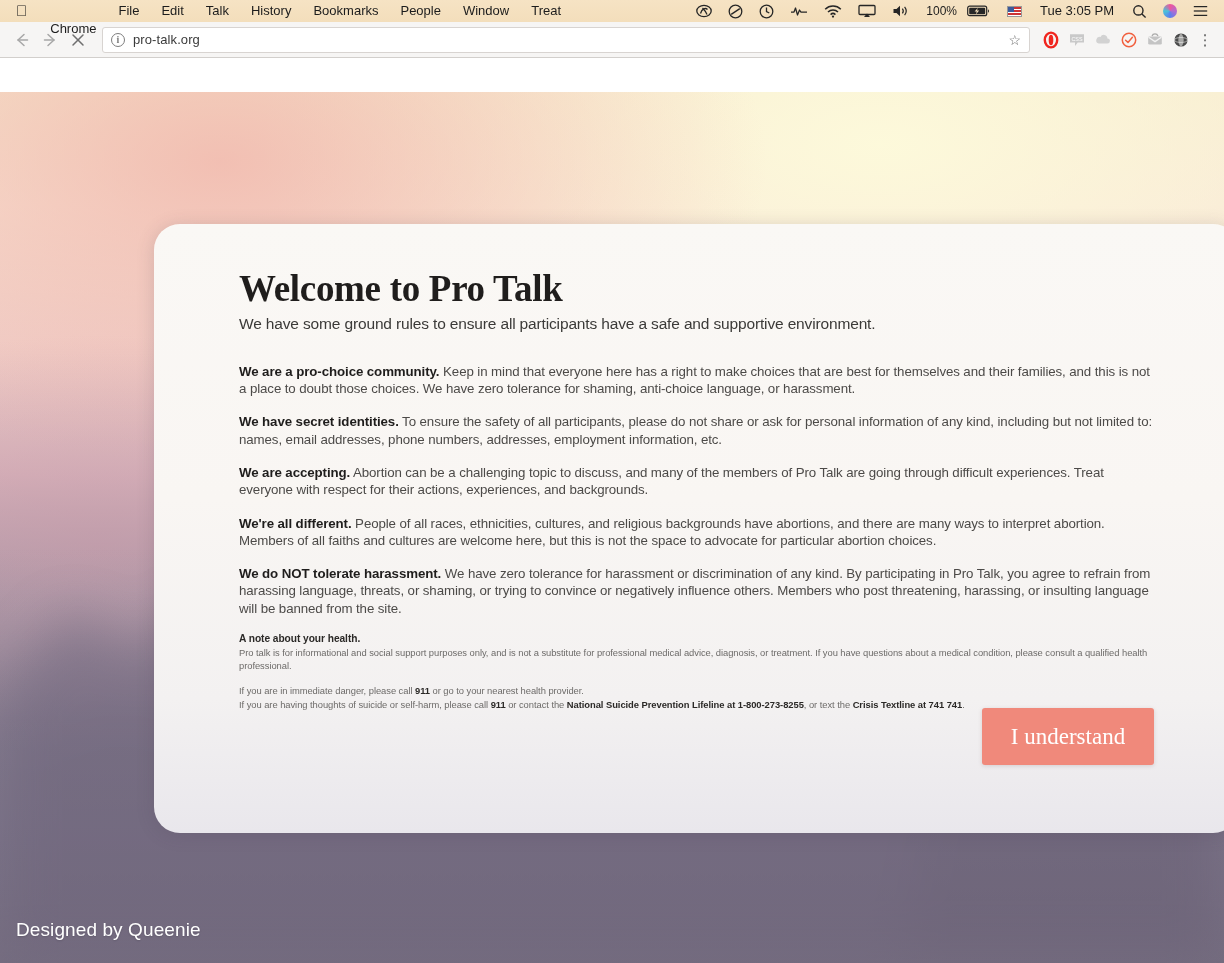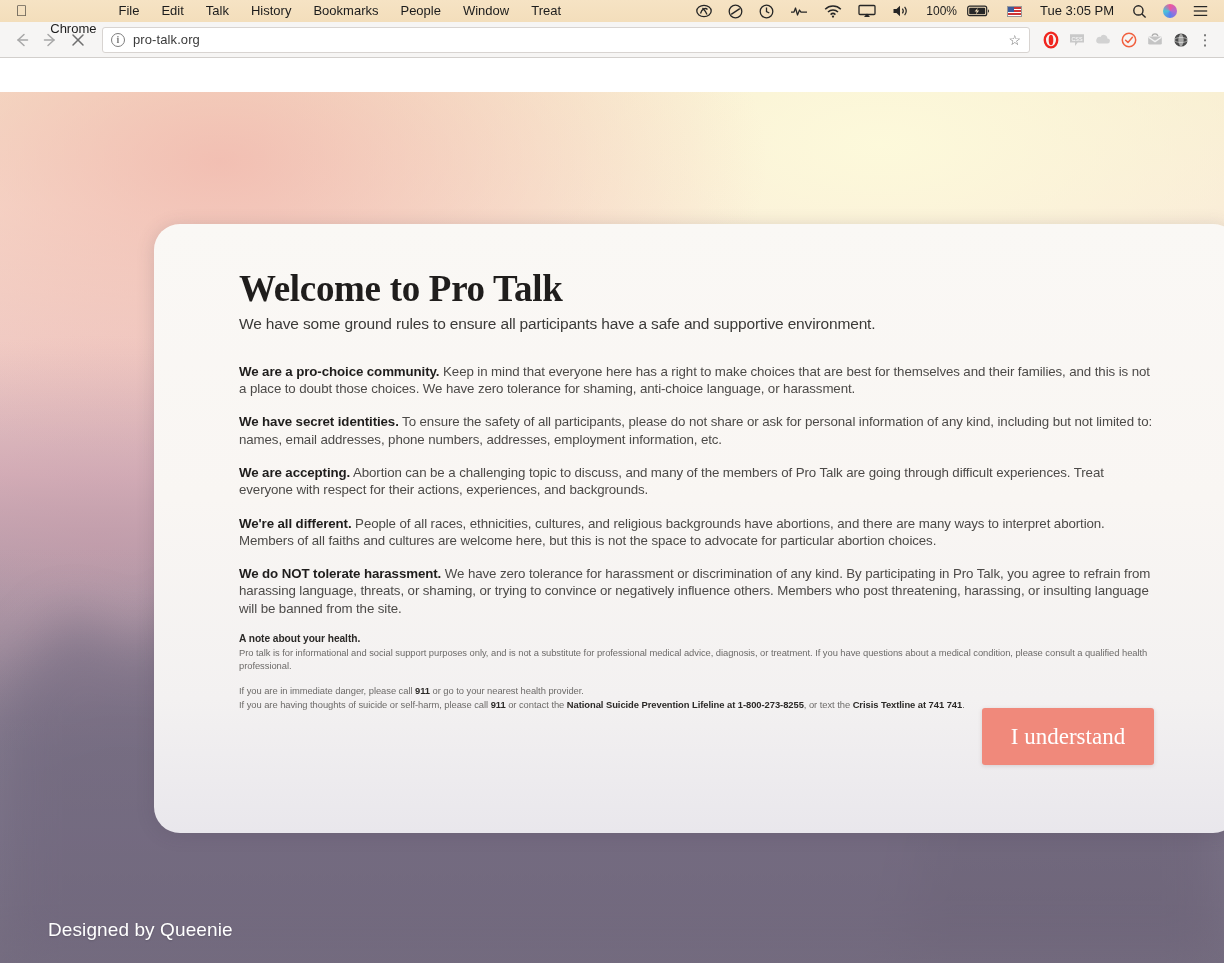--- a/index.html
+++ b/index.html
@@ -275,21 +275,21 @@
     display: flex; align-items: center; justify-content: center;
     color: #ffffff;
     font-family: "Liberation Serif", serif;
     font-size: 23px;
     box-shadow: 0 1px 4px rgba(100,70,70,0.18);
     cursor: pointer;
   }
 
   #credit {
     position: absolute;
-    left: 48px; bottom: 22px;
+    left: 16px; bottom: 22px;
     color: #ffffff;
     font-size: 19px;
     letter-spacing: 0.1px;
     z-index: 30;
     text-shadow: 0 1px 2px rgba(0,0,0,0.15);
   }
 </style>
 </head>
 <body>
 

